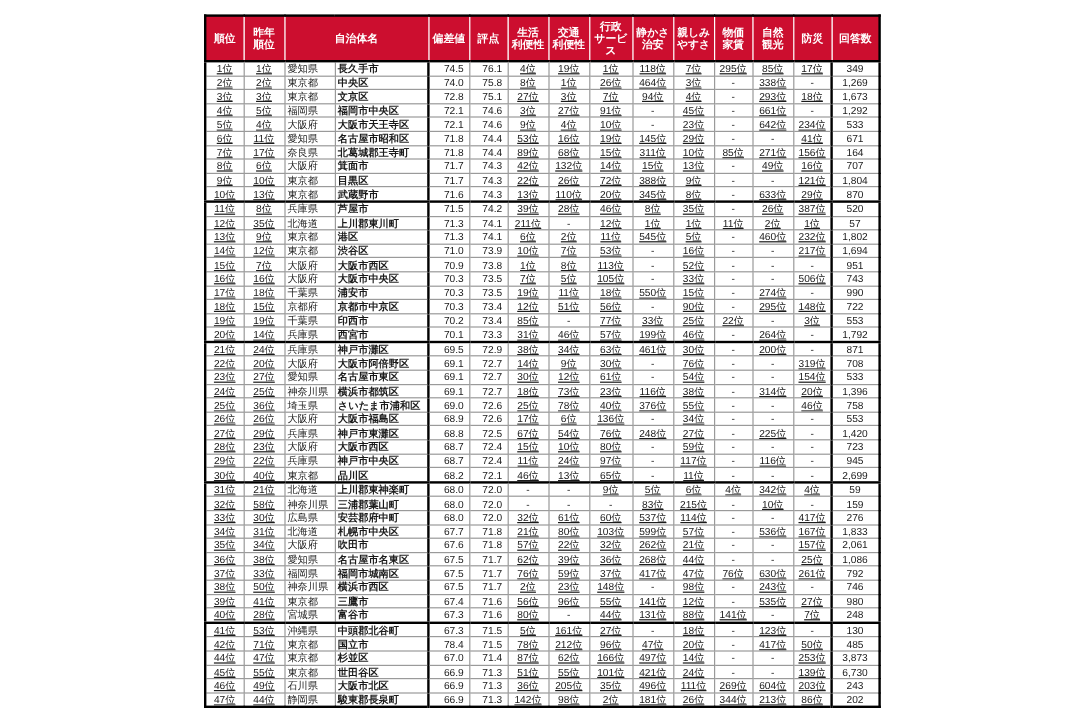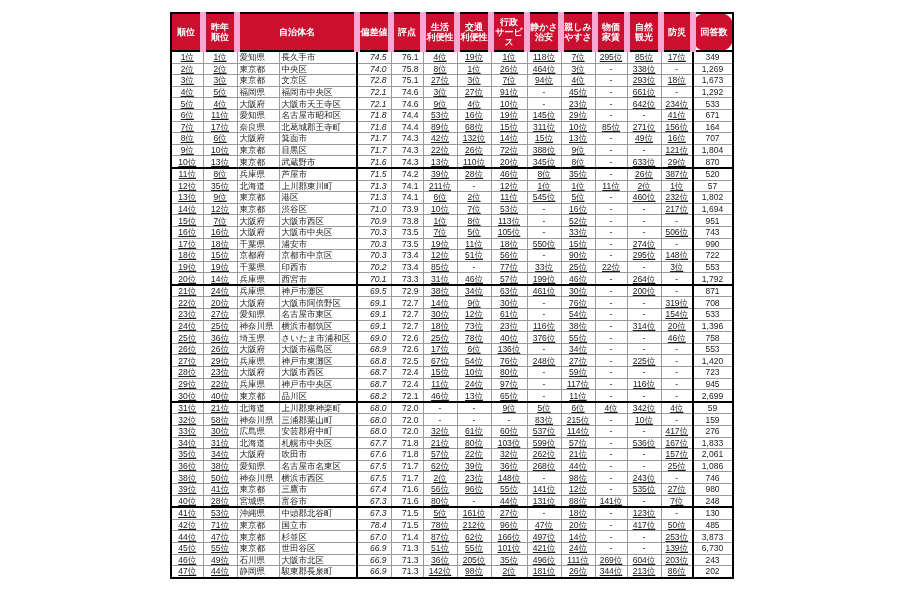--- a/index.html
+++ b/index.html
@@ -11,40 +11,40 @@
   table.rank{
     position:absolute;left:170px;top:12px;width:560px;
     border-collapse:collapse;table-layout:fixed;
     border:2px solid #000;
   }
   thead th{
     background:#cc0e2f;color:#ffffff;
     font-size:9px;font-weight:bold;line-height:10px;
     text-align:center;vertical-align:middle;
     padding:3px 0;white-space:pre-line;
-    border-left:6px solid #f9a8d4;border-right:1px solid #ffffff;
+    border-left:1px solid #f9a8d4;border-right:1px solid #ffffff;
     border-bottom:2px solid #000;
   }
   thead th:first-child{border-left:none;}
-  thead th:last-child{border-right:none;border-radius:13px;}
+  thead th:last-child{border-right:none;}
   tbody td{
     font-size:8.5px;color:#1a1a1a;line-height:10px;height:10.6px;
     padding:0 2px;white-space:nowrap;overflow:hidden;
     border:1px solid #9a9a9a;background:#ffffff;
   }
   tbody tr.group-end td{border-bottom:2px solid #000;}
   
   td.c0,td.c1{text-align:center;}
   td.c2,td.c3{text-align:left;}
   td.c4,td.c5{text-align:right;padding-right:4px;}
   td.c6,td.c7,td.c8,td.c9,td.c10,td.c11,td.c12,td.c13{text-align:center;}
   td.c14{text-align:center;padding-right:3px;}
   
-  td.c3{border-left:1px dotted #999;}
-  td.c4{border-left:2px solid #000;font-style:italic;}
+  td.c3{border-left:1px dotted #999;font-weight:bold;}
+  td.c4{border-left:2px solid #000;}
   td.c14{border-left:2px solid #000;}
   td.u{text-decoration:underline;text-underline-offset:1px;}
 </style>
 </head>
 <body>
 
 <div class="canvas">
   <table class="rank">
     <colgroup>
       <col style="width:32px">
@@ -696,20 +696,37 @@
           <td class="c7 u">39位</td>
           <td class="c8 u">36位</td>
           <td class="c9 u">268位</td>
           <td class="c10 u">44位</td>
           <td class="c11">-</td>
           <td class="c12">-</td>
           <td class="c13 u">25位</td>
           <td class="c14">1,086</td>
         </tr>
         <tr>
+          <td class="c0 u">37位</td>
+          <td class="c1 u">33位</td>
+          <td class="c2">福岡県</td>
+          <td class="c3">福岡市城南区</td>
+          <td class="c4">67.5</td>
+          <td class="c5">71.7</td>
+          <td class="c6 u">76位</td>
+          <td class="c7 u">59位</td>
+          <td class="c8 u">37位</td>
+          <td class="c9 u">417位</td>
+          <td class="c10 u">47位</td>
+          <td class="c11 u">76位</td>
+          <td class="c12 u">630位</td>
+          <td class="c13 u">261位</td>
+          <td class="c14">792</td>
+        </tr>
+        <tr>
           <td class="c0 u">38位</td>
           <td class="c1 u">50位</td>
           <td class="c2">神奈川県</td>
           <td class="c3">横浜市西区</td>
           <td class="c4">67.5</td>
           <td class="c5">71.7</td>
           <td class="c6 u">2位</td>
           <td class="c7 u">23位</td>
           <td class="c8 u">148位</td>
           <td class="c9">-</td>

